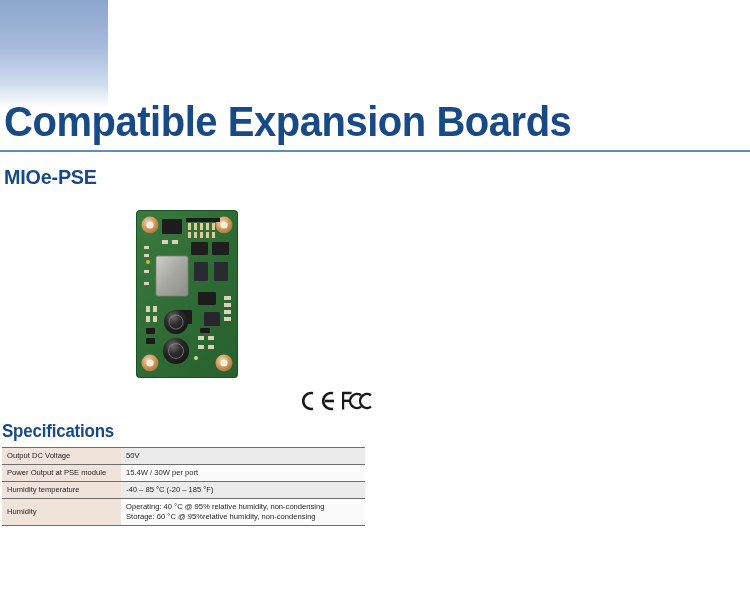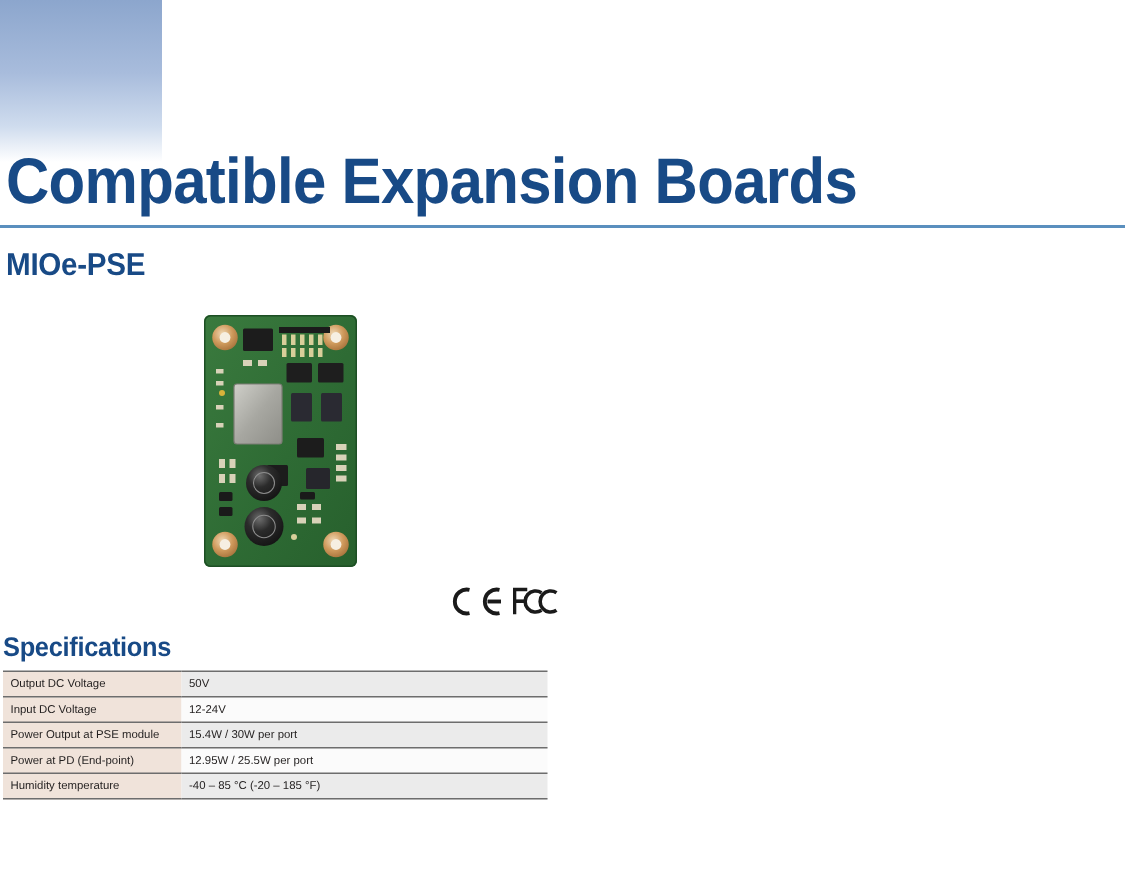--- a/index.html
+++ b/index.html
@@ -265,29 +265,28 @@
 
 <div class="spec-heading">Specifications</div>
 
 <table class="spec-table">
   <tbody>
     <tr>
       <td class="k">Output DC Voltage</td>
       <td class="v">50V</td>
     </tr>
     <tr>
-      <td class="k">Input DC Voltage</td>
-      <td class="v">12-24V</td>
-    </tr>
-    <tr>
       <td class="k">Power Output at PSE module</td>
       <td class="v">15.4W / 30W per port</td>
     </tr>
     <tr>
-      <td class="k">Power at PD (End-point)</td>
-      <td class="v">12.95W / 25.5W per port</td>
-    </tr>
-    <tr>
       <td class="k">Humidity temperature</td>
       <td class="v">-40 – 85 °C (-20 – 185 °F)</td>
     </tr>
+    <tr>
+      <td class="k">Humidity</td>
+      <td class="v">
+        <span>Operating: 40 °C @ 95% relative humidity, non-condensing</span>
+        <span class="line2">Storage: 60 °C @ 95%relative humidity, non-condensing</span>
+      </td>
+    </tr>
   </tbody>
 </table>
 
 </body></html>

